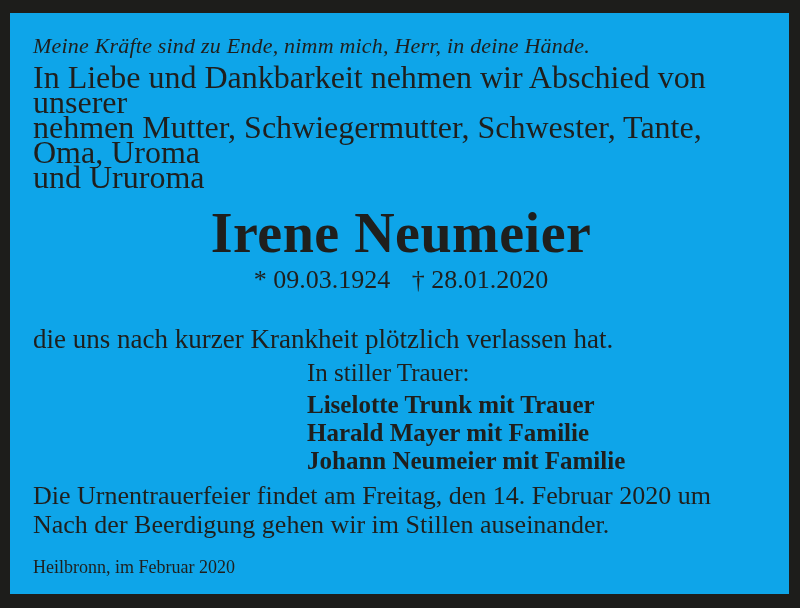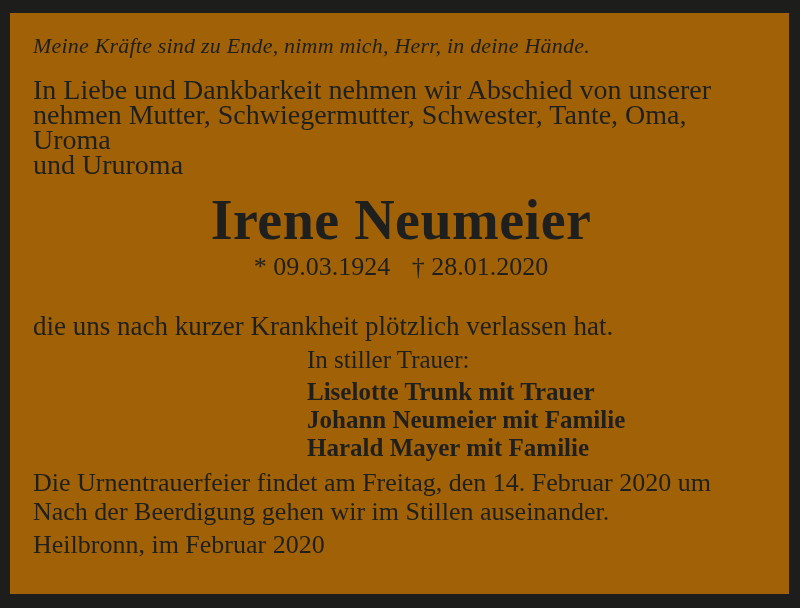--- a/index.html
+++ b/index.html
@@ -1,37 +1,37 @@
 <!DOCTYPE html>
 <html><head>
 <meta charset="utf-8">
 <style>
   html, body { margin: 0; padding: 0; background: #ffffff; }
   .frame {
     width: 800px; height: 608px;
     box-sizing: border-box;
-    background: #a16207;
+    background: #0ea5e9;
     border-style: solid;
     border-color: #1d1d1b;
     border-width: 13px 11px 14px 10px;
     overflow: hidden;
     font-family: "Liberation Serif", serif;
     color: #1f1f1d;
   }
   .content { padding: 20px 20px 0 23px; }
 
   .quote {
     font-style: italic;
     font-size: 22px;
     line-height: 26px;
     letter-spacing: 0.2px;
   }
   .intro {
-    margin-top: 18px;
-    font-size: 28px;
+    margin-top: 6px;
+    font-size: 32px;
     line-height: 25px;
   }
   .name {
     margin-top: 15px;
     text-align: center;
     font-size: 56px;
     line-height: 56px;
     font-weight: bold;
     letter-spacing: 0.5px;
   }
@@ -60,22 +60,22 @@
     font-size: 25px;
     line-height: 28px;
     font-weight: bold;
   }
   .funeral {
     margin-top: 6px;
     font-size: 26px;
     line-height: 29px;
   }
   .place-date {
-    margin-top: 4px;
-    font-size: 26px;
+    margin-top: 14px;
+    font-size: 18px;
     line-height: 29px;
   }
 </style>
 </head>
 <body>
 
 <div class="frame">
   <div class="content">
 
     <div class="quote">Meine Kräfte sind zu Ende, nimm mich, Herr, in deine Hände.</div>
@@ -92,22 +92,22 @@
       <span class="date-birth">* 09.03.1924</span>
       <span class="date-death">† 28.01.2020</span>
     </div>
 
     <div class="passing">die uns nach kurzer Krankheit plötzlich verlassen hat.</div>
 
     <div class="mourning">
       <div class="mourning-label">In stiller Trauer:</div>
       <div class="mourners">
         <div>Liselotte Trunk mit Trauer</div>
+        <div>Harald Mayer mit Familie</div>
         <div>Johann Neumeier mit Familie</div>
-        <div>Harald Mayer mit Familie</div>
       </div>
     </div>
 
     <div class="funeral">
       <div>Die Urnentrauerfeier findet am Freitag, den 14. Februar 2020 um</div>
       <div>Nach der Beerdigung gehen wir im Stillen auseinander.</div>
     </div>
 
     <div class="place-date">Heilbronn, im Februar 2020</div>
 

